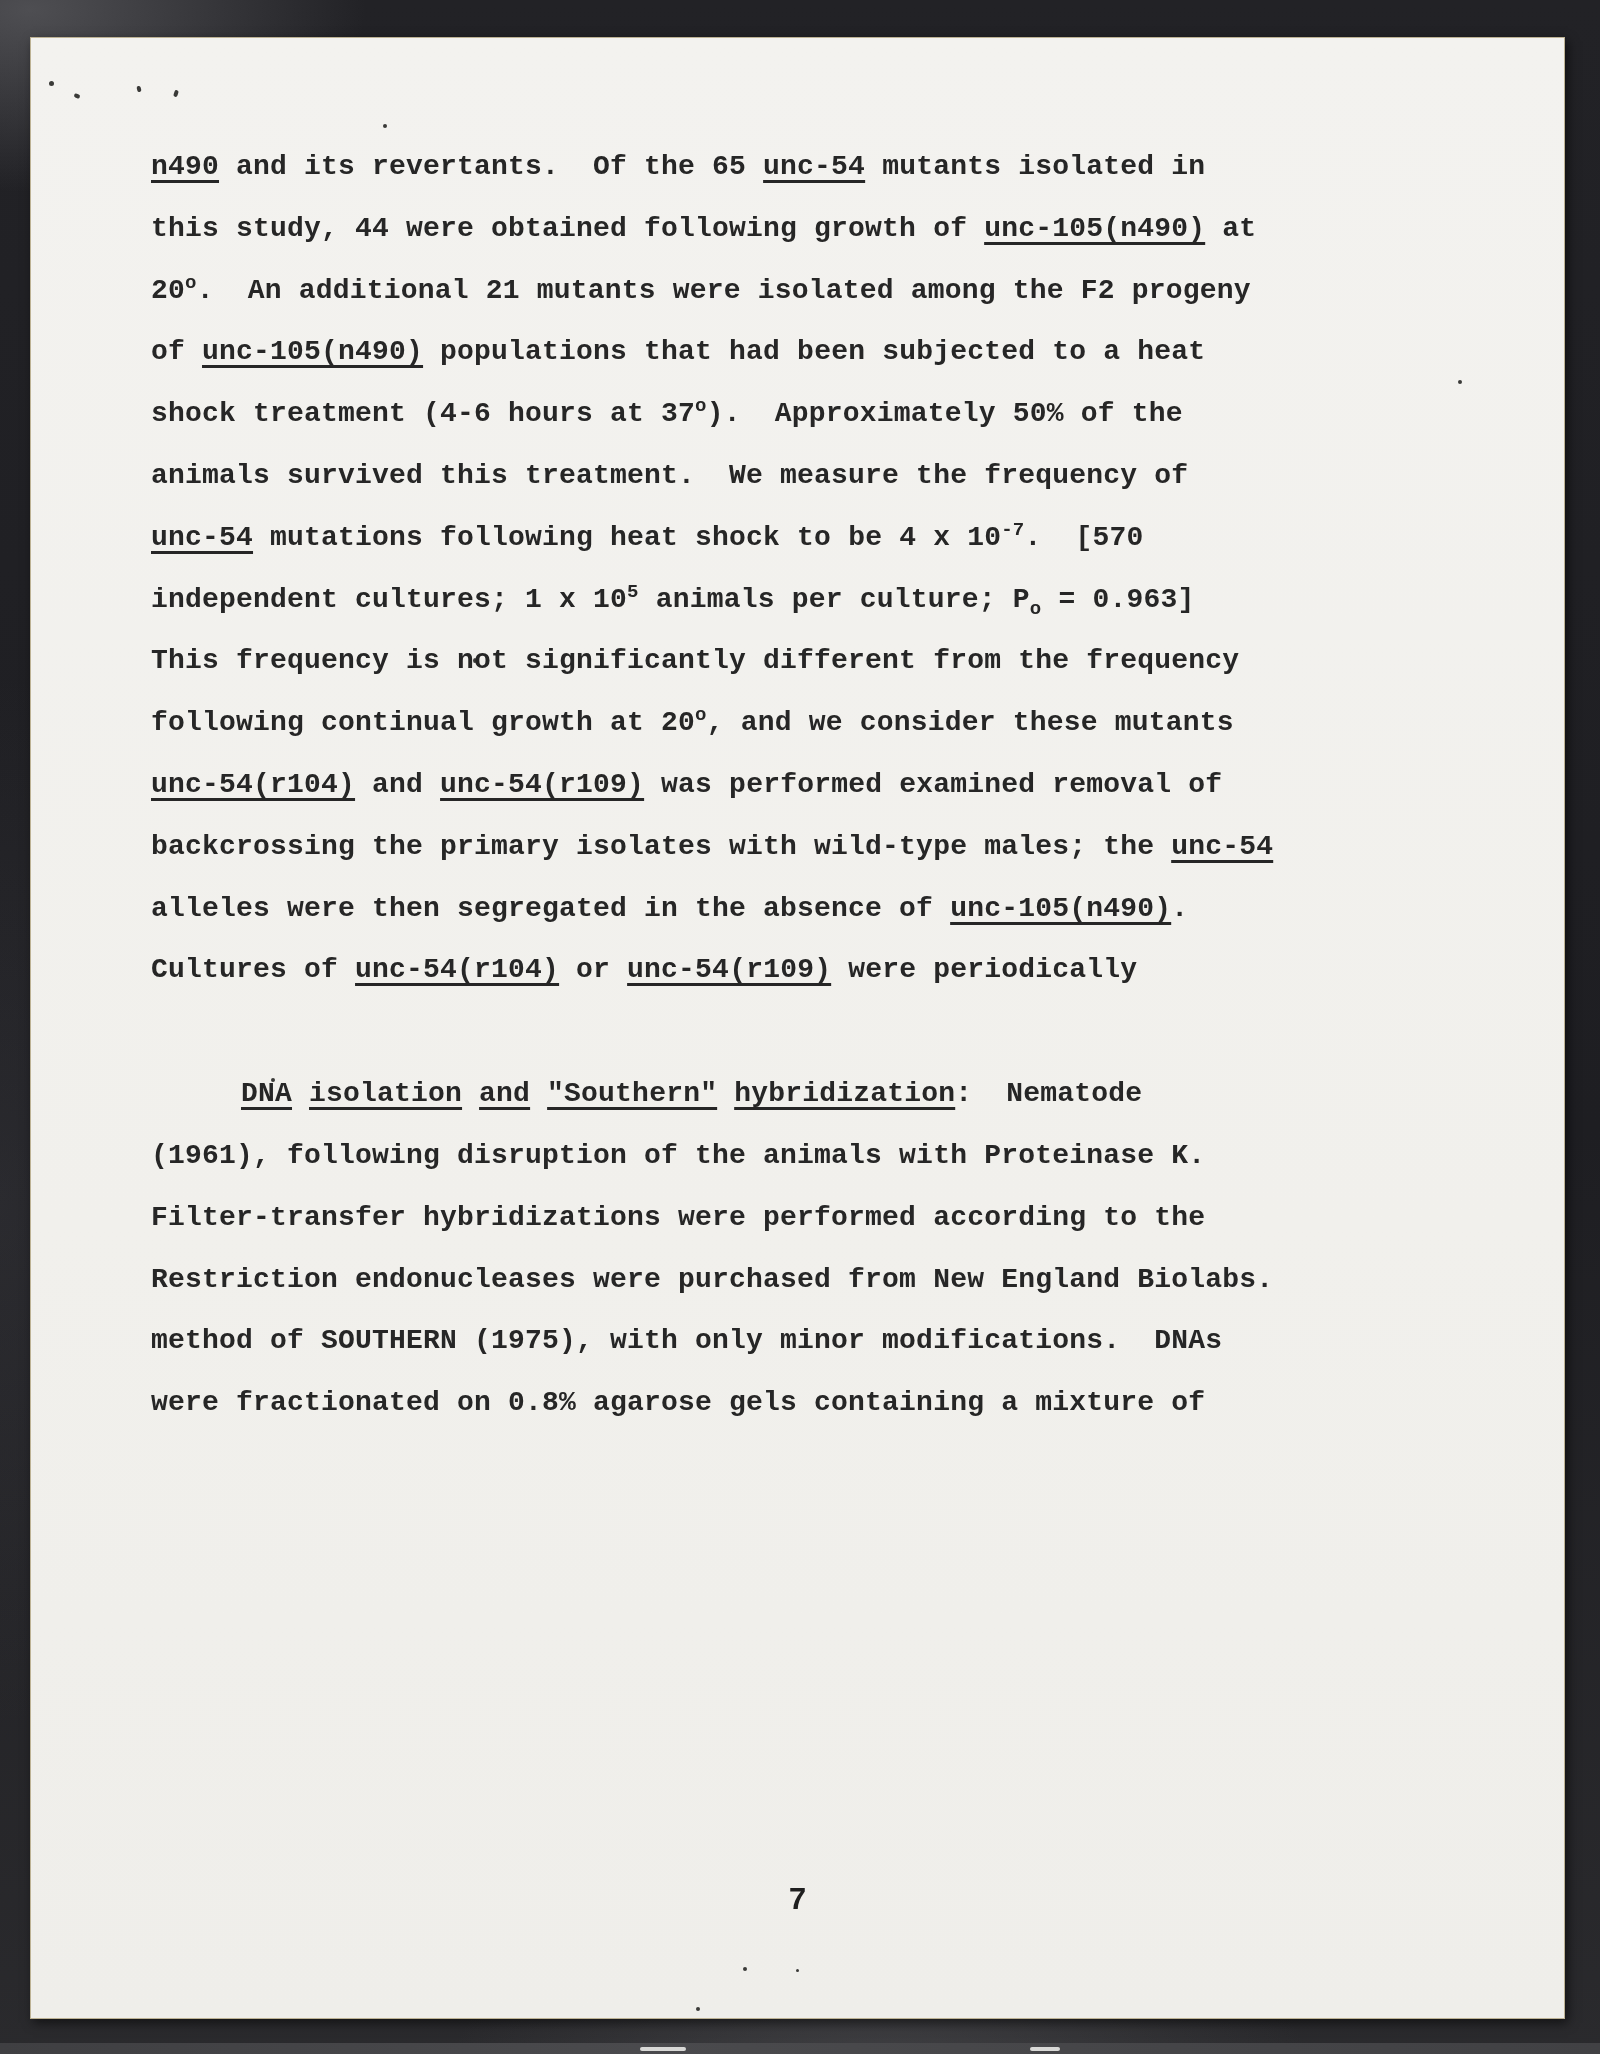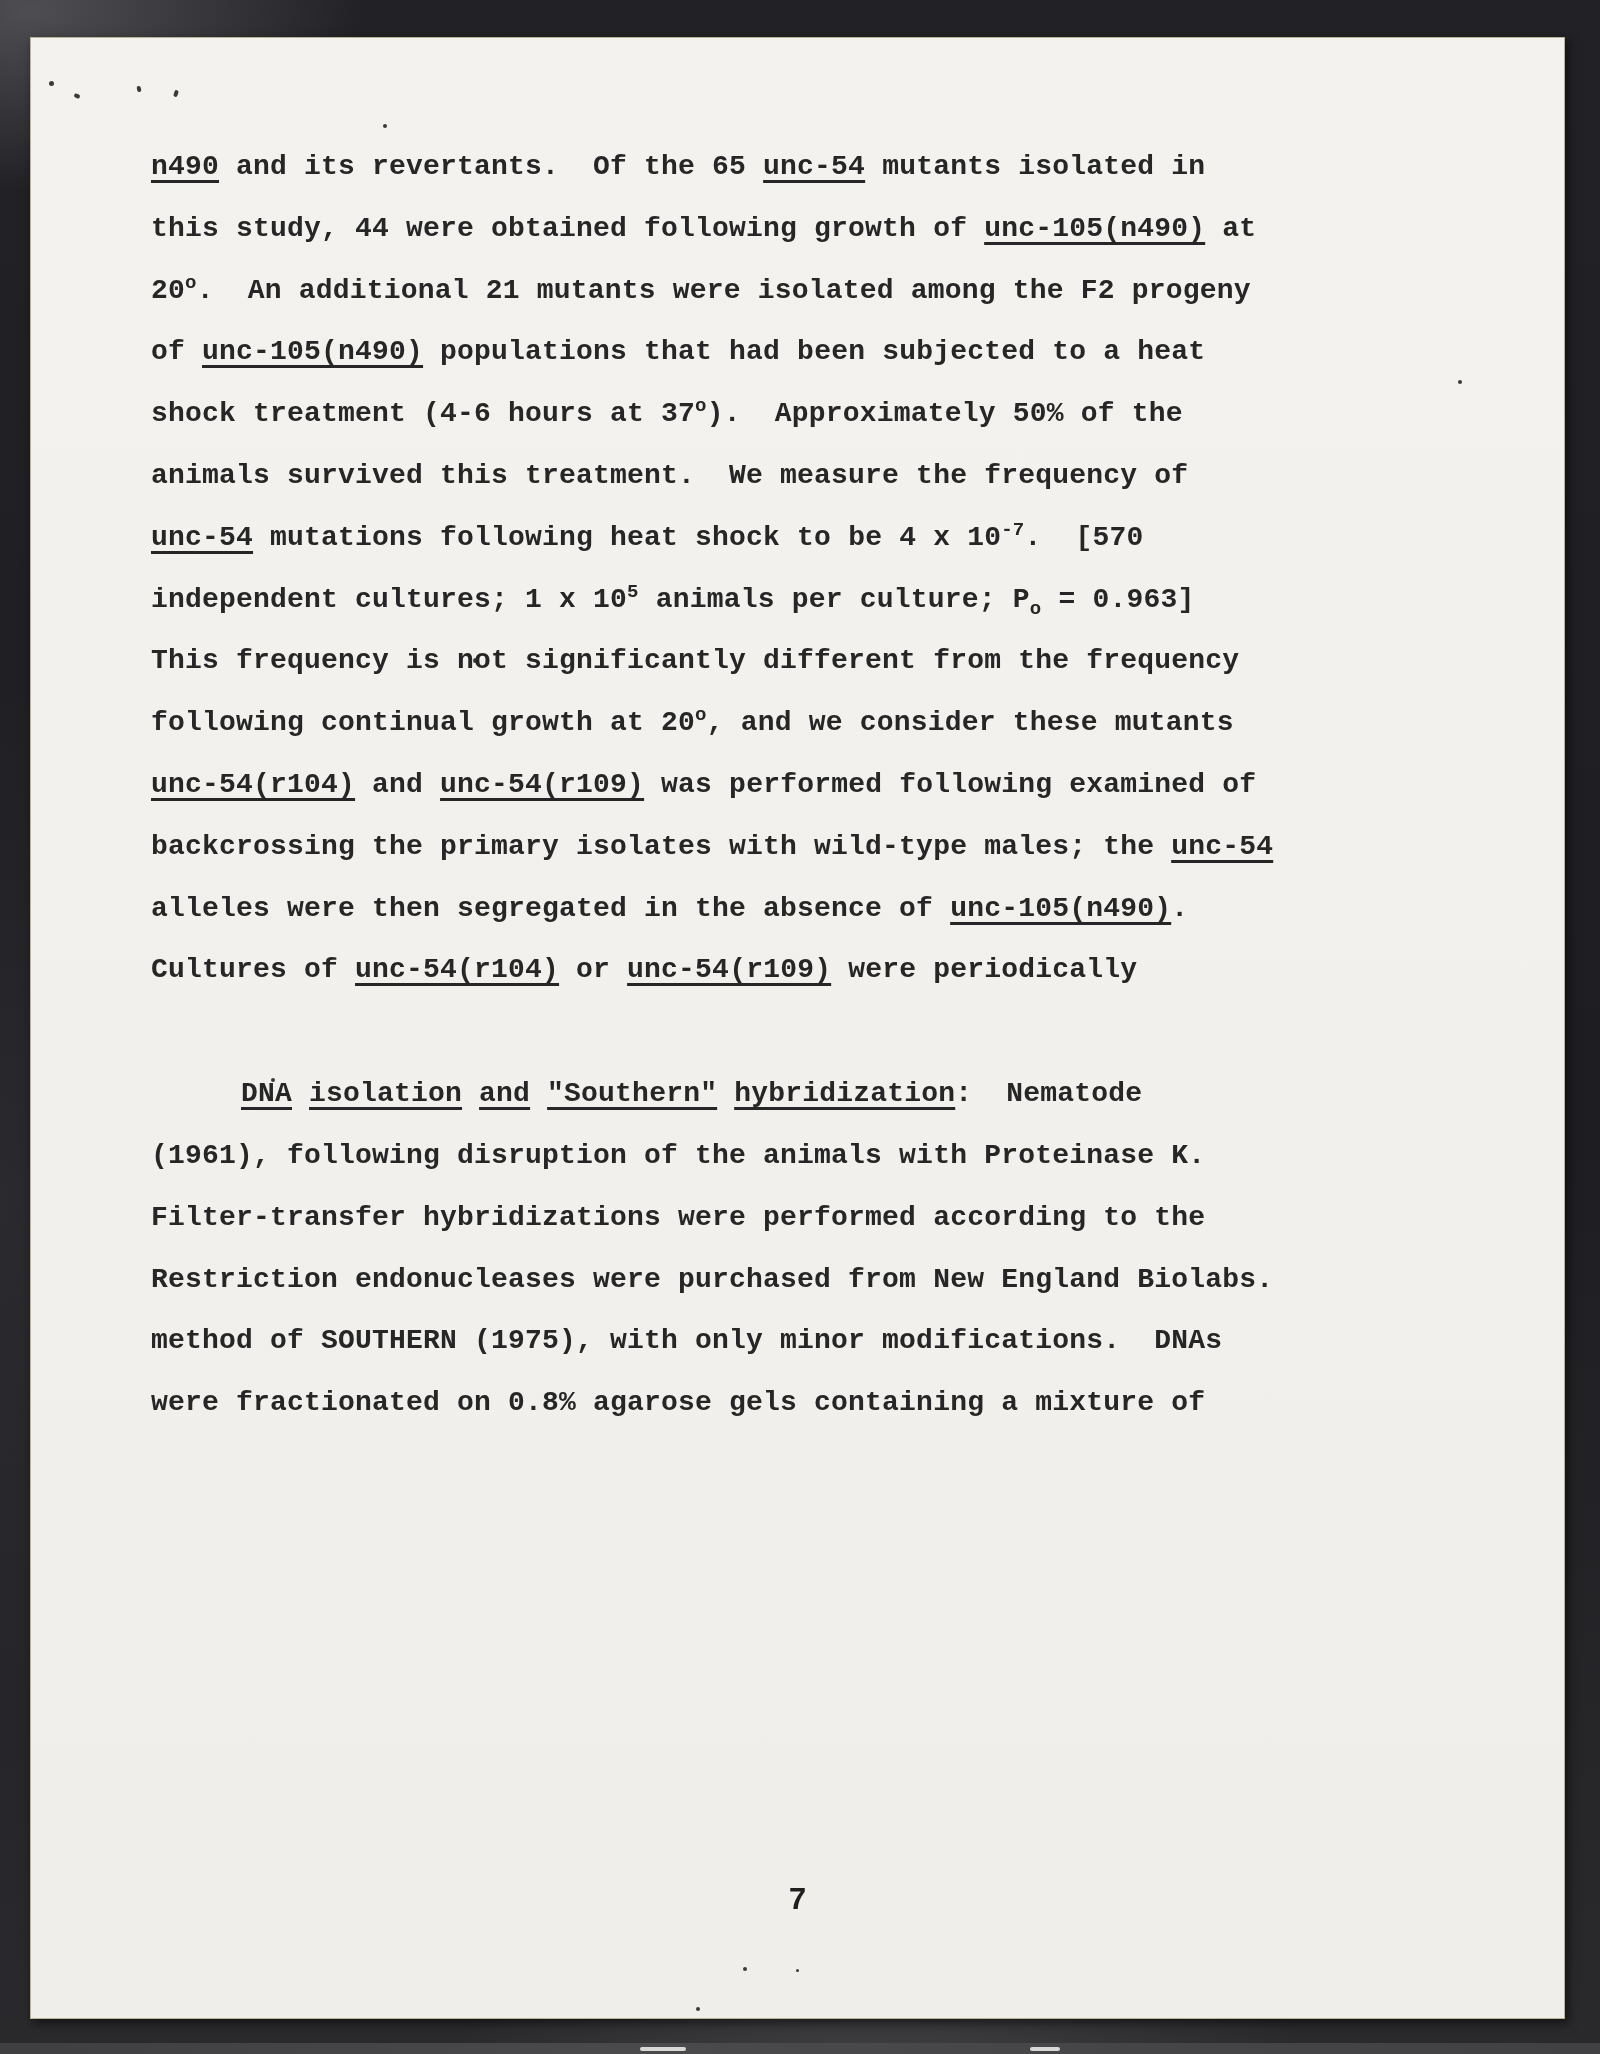--- a/index.html
+++ b/index.html
@@ -75,21 +75,21 @@
         <div class="line"><span class="u">n490</span><span> and its revertants.  Of the 65 </span><span class="u">unc-54</span><span> mutants isolated in</span></div>
         <div class="line"><span>this study, 44 were obtained following growth of </span><span class="u">unc-105(n490)</span><span> at</span></div>
         <div class="line"><span>20</span><span class="sup">o</span><span>.  An additional 21 mutants were isolated among the F2 progeny</span></div>
         <div class="line"><span>of </span><span class="u">unc-105(n490)</span><span> populations that had been subjected to a heat</span></div>
         <div class="line"><span>shock treatment (4-6 hours at 37</span><span class="sup">o</span><span>).  Approximately 50% of the</span></div>
         <div class="line"><span>animals survived this treatment.  We measure the frequency of</span></div>
         <div class="line"><span class="u">unc-54</span><span> mutations following heat shock to be 4 x 10</span><span class="sup">-7</span><span>.  [570</span></div>
         <div class="line"><span>independent cultures; 1 x 10</span><span class="sup">5</span><span> animals per culture; P</span><span class="sub">o</span><span> = 0.963]</span></div>
         <div class="line"><span>This frequency is not significantly different from the frequency</span></div>
         <div class="line"><span>following continual growth at 20</span><span class="sup">o</span><span>, and we consider these mutants</span></div>
-        <div class="line"><span class="u">unc-54(r104)</span><span> and </span><span class="u">unc-54(r109)</span><span> was performed following examined of</span></div>
+        <div class="line"><span class="u">unc-54(r104)</span><span> and </span><span class="u">unc-54(r109)</span><span> was performed examined removal of</span></div>
         <div class="line"><span>backcrossing the primary isolates with wild-type males; the </span><span class="u">unc-54</span></div>
         <div class="line"><span>alleles were then segregated in the absence of </span><span class="u">unc-105(n490)</span><span>.</span></div>
         <div class="line"><span>Cultures of </span><span class="u">unc-54(r104)</span><span> or </span><span class="u">unc-54(r109)</span><span> were periodically</span></div>
         <div class="line indent gap"><span class="u">DNA</span><span> </span><span class="u">isolation</span><span> </span><span class="u">and</span><span> </span><span class="u">"Southern"</span><span> </span><span class="u">hybridization</span><span>:  Nematode</span></div>
         <div class="line"><span>(1961), following disruption of the animals with Proteinase K.</span></div>
         <div class="line"><span>Filter-transfer hybridizations were performed according to the</span></div>
         <div class="line"><span>Restriction endonucleases were purchased from New England Biolabs.</span></div>
         <div class="line"><span>method of SOUTHERN (1975), with only minor modifications.  DNAs</span></div>
         <div class="line"><span>were fractionated on 0.8% agarose gels containing a mixture of</span></div>
       </div>

